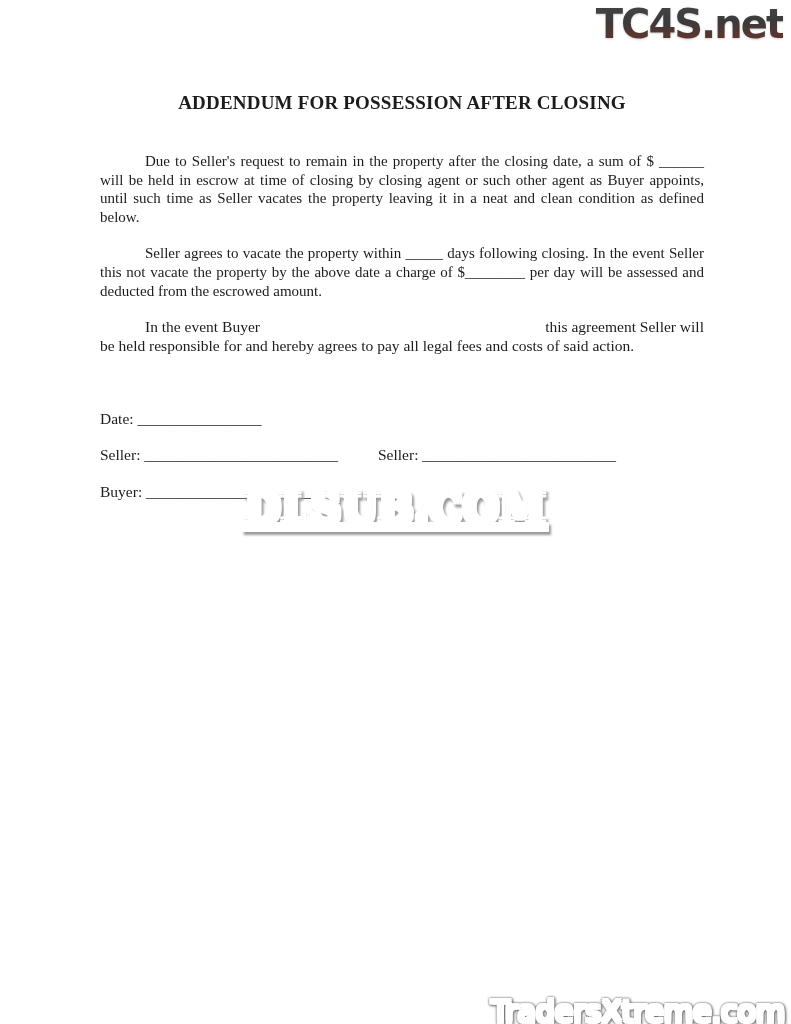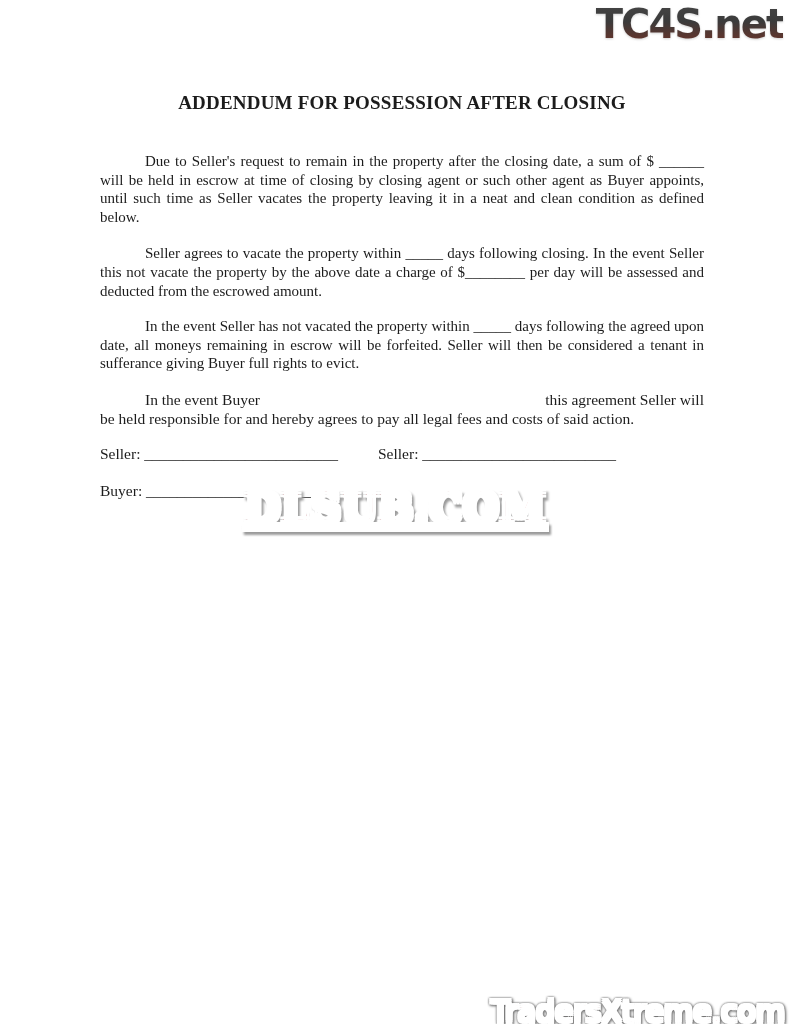--- a/index.html
+++ b/index.html
@@ -81,32 +81,35 @@
   <div class="logo-top">TC4S.net</div>
 
   <div class="doc">
 
     <h1 class="doc-title">ADDENDUM FOR POSSESSION AFTER CLOSING</h1>
 
     <p class="para first">Due to Seller's request to remain in the property after the closing date, a sum of $ ______ will be held in escrow at time of closing by closing agent or such other agent as Buyer appoints, until such time as Seller vacates the property leaving it in a neat and clean condition as defined below.</p>
 
     <p class="para">Seller agrees to vacate the property within _____ days following closing.  In the event Seller this not vacate the property by the above date a charge of $________ per day will be assessed and deducted from the escrowed amount.</p>
 
-    <p class="para m17">In the event Seller has not vacated the property within _____ days following the agreed upon date, all moneys remaining in escrow will be forfeited.  Seller will then be considered a tenant in sufferance giving Buyer full rights to evict.</p>
 
 
 
     <div class="para-legal">
       <div class="legal-line1">
         <span class="lead">In the event Buyer</span>
         <span>this agreement Seller will</span>
       </div>
       <div>be held responsible for and hereby agrees to pay all legal fees and costs of said action.</div>
     </div>
 
+    <div class="sig sig-date">
+      <span>Date:</span>
+      <span>________________</span>
+    </div>
 
     <div class="sig sig-row">
       <span>
         <span>Seller:</span>
         <span>_________________________</span>
       </span>
       <span class="seller2">
         <span>Seller:</span>
         <span>_________________________</span>
       </span>

